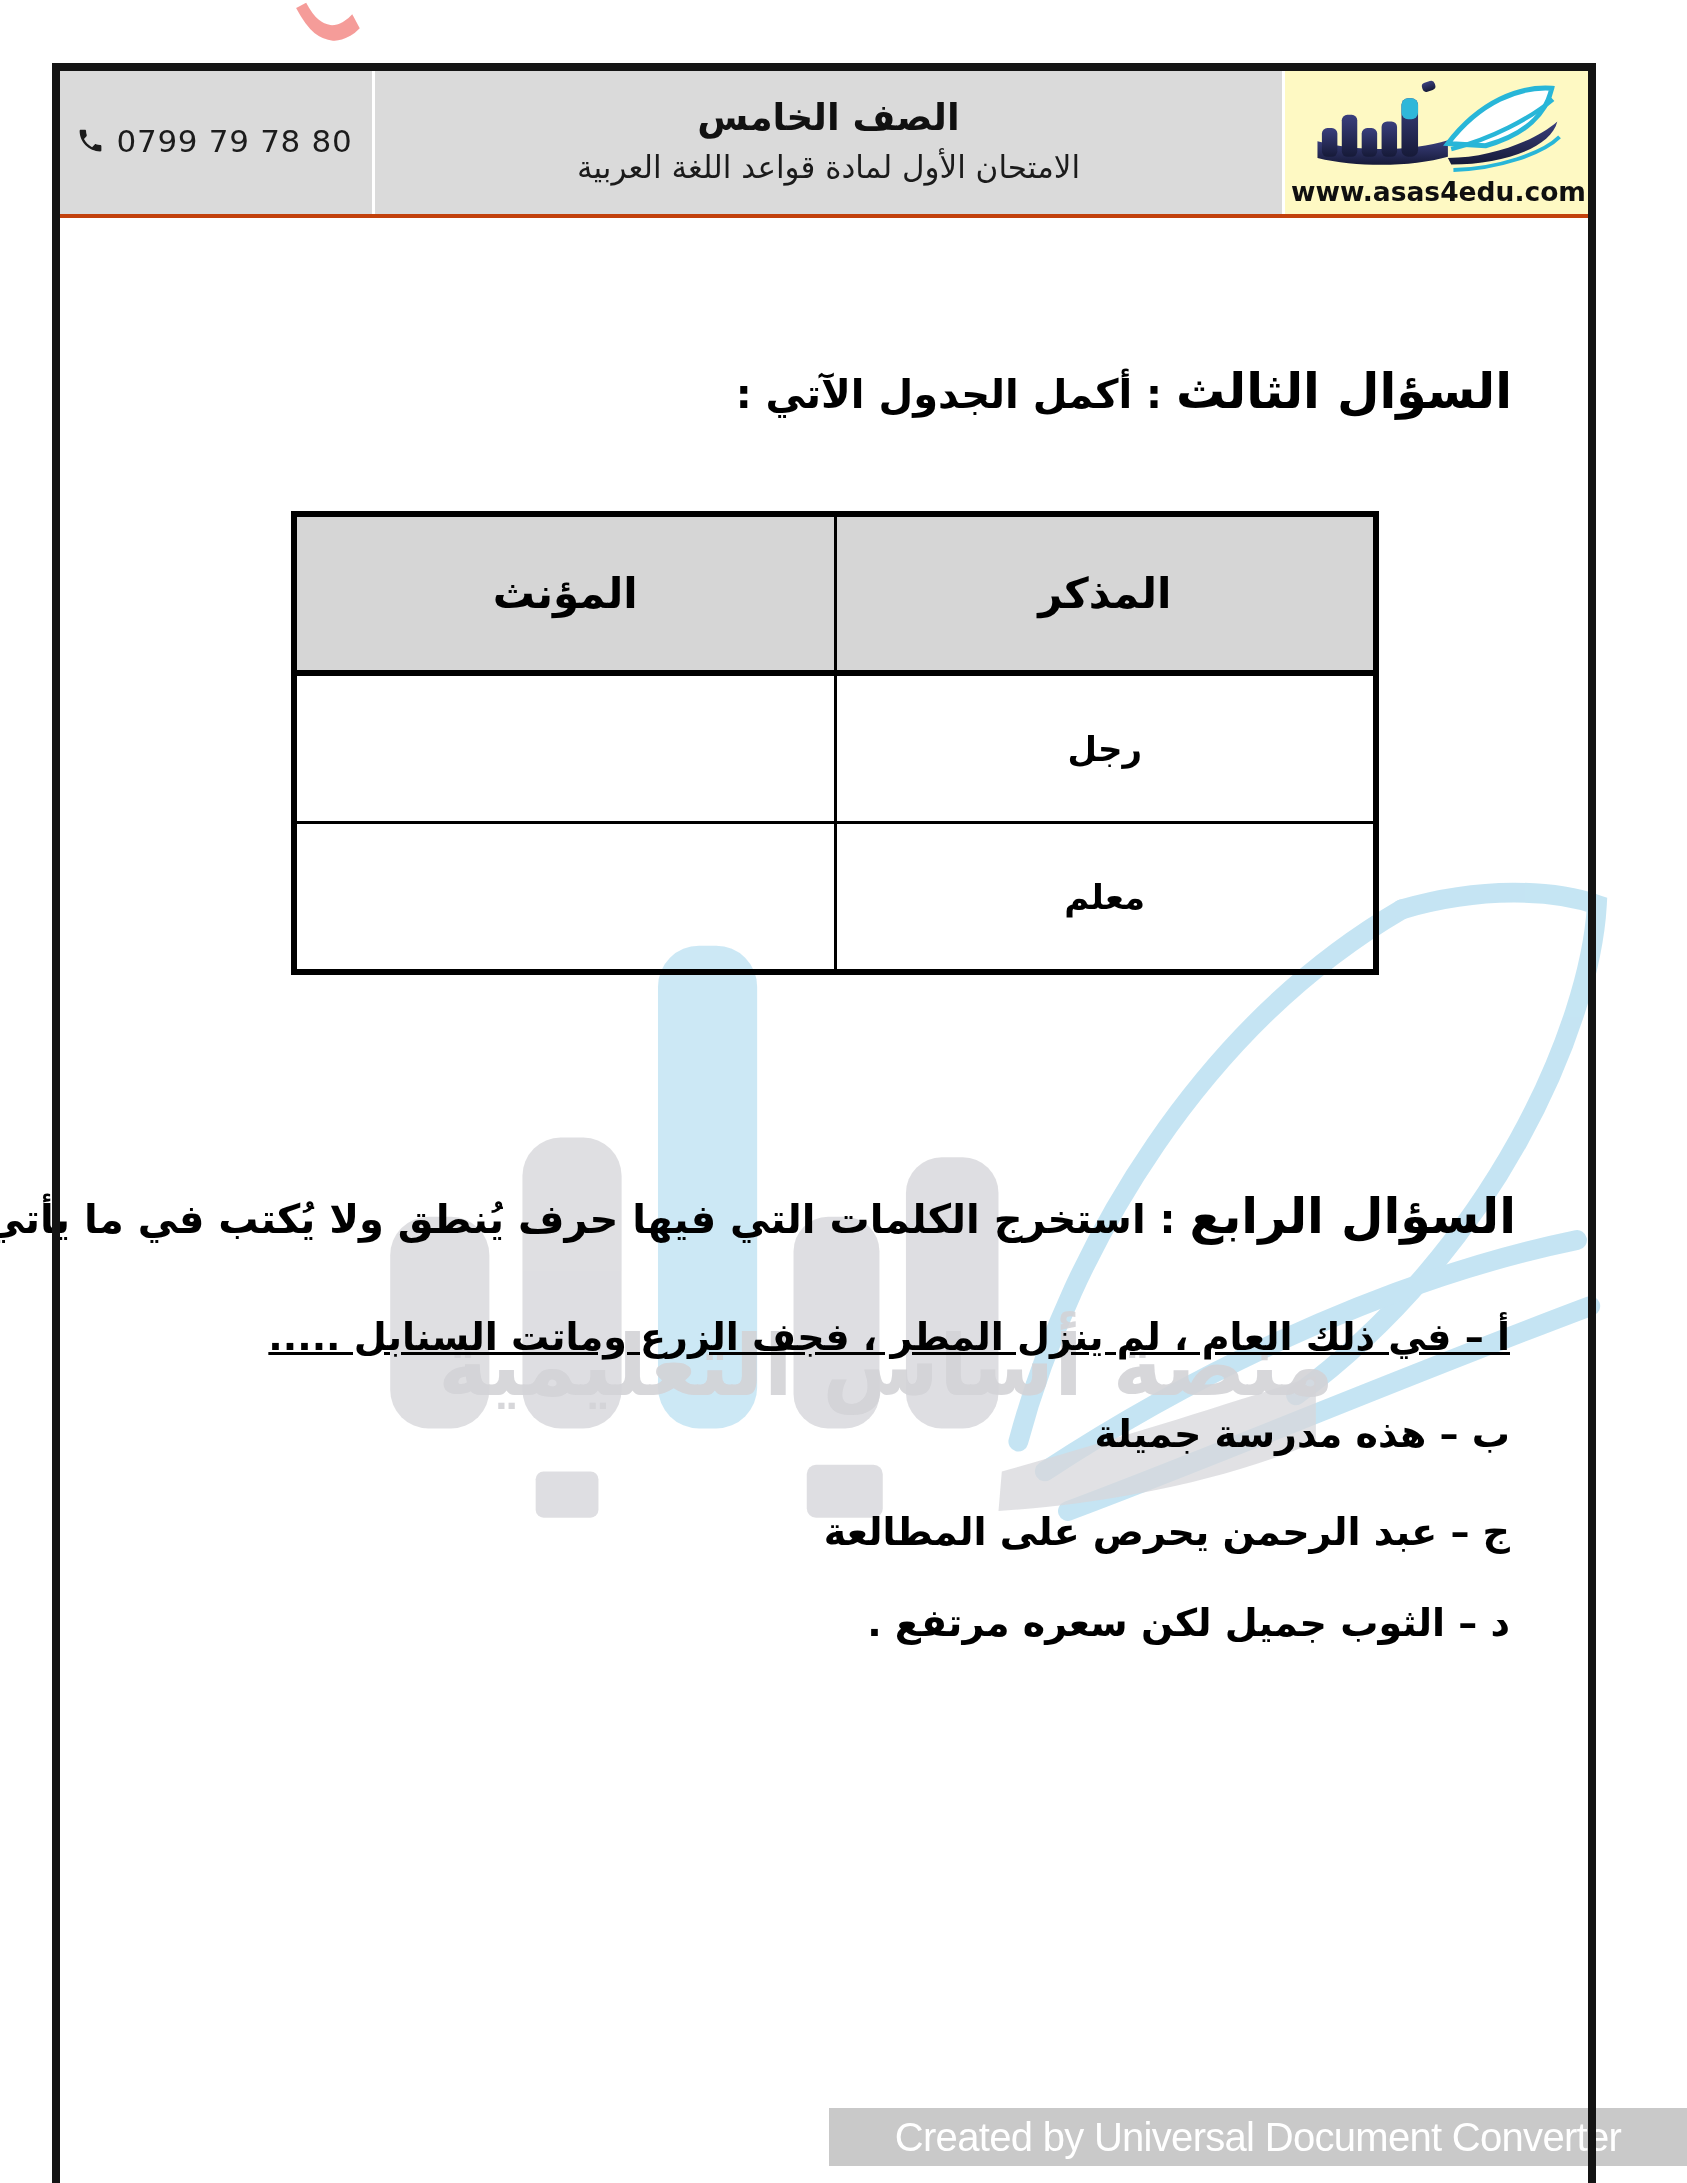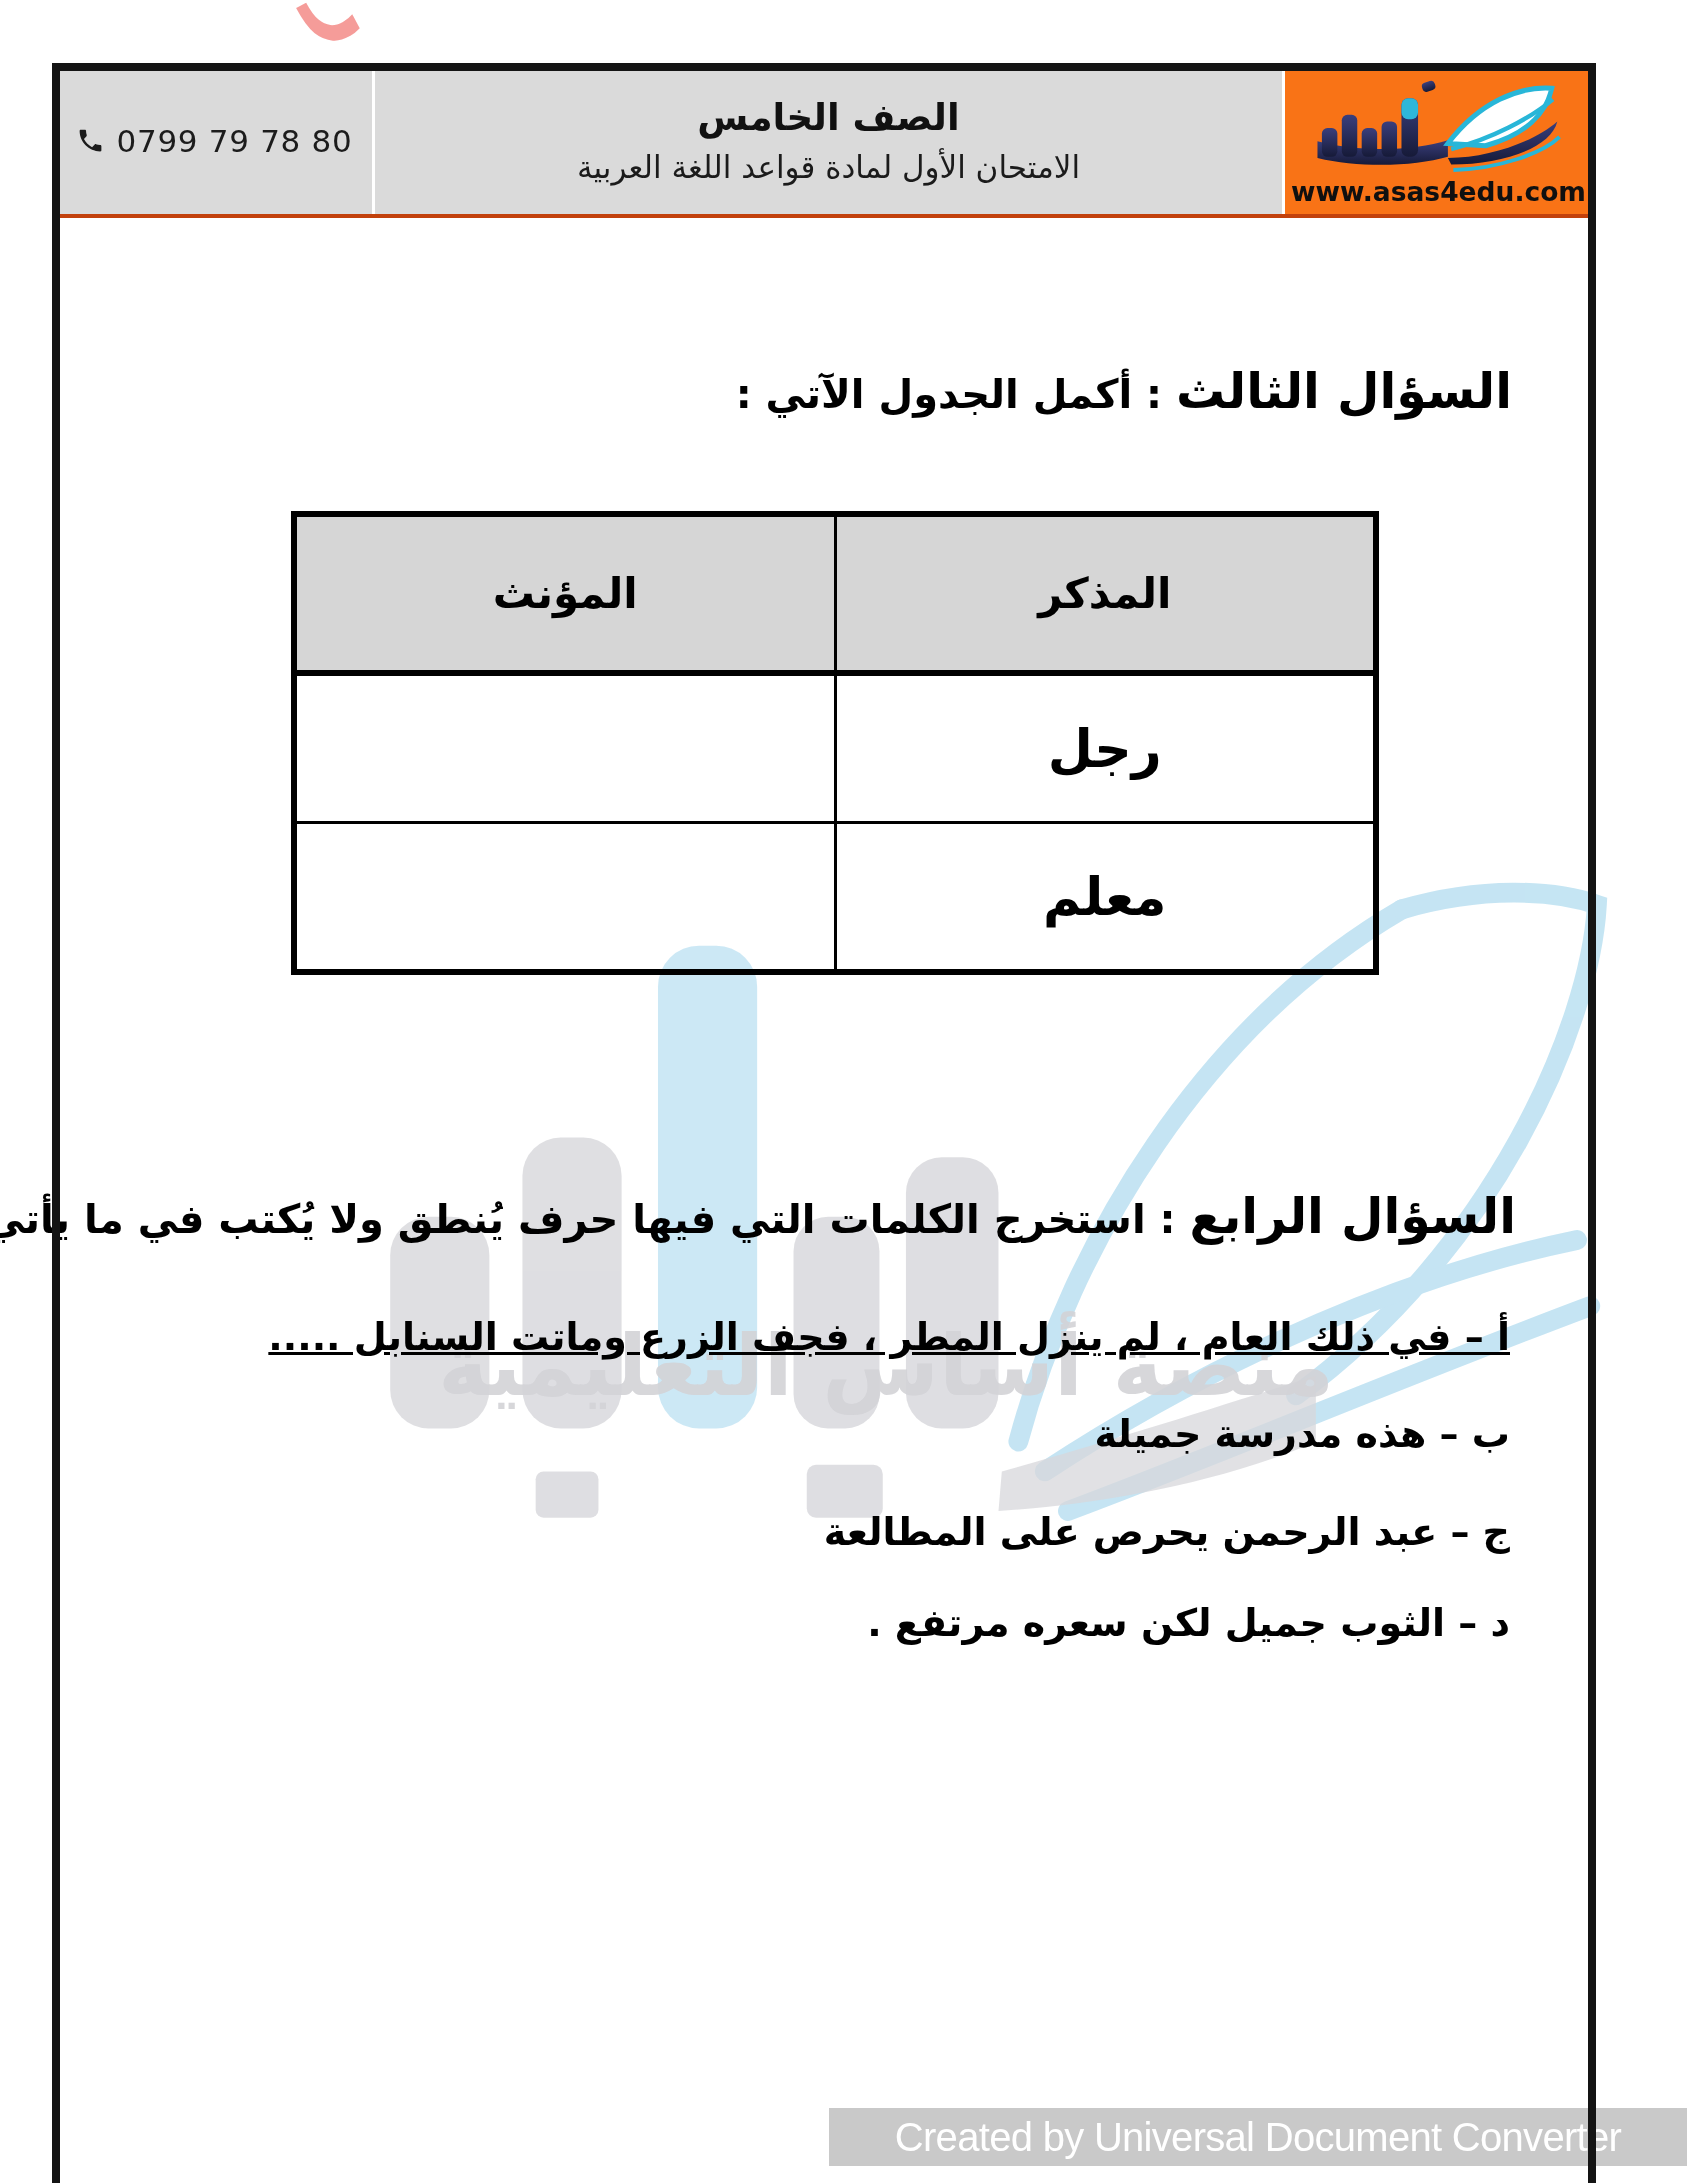--- a/index.html
+++ b/index.html
@@ -28,40 +28,40 @@
     display:flex;z-index:3;
   }
   .hcell{height:100%;display:flex;flex-direction:column;align-items:center;justify-content:center;}
   .hsep{width:3.3px;background:#ffffff;height:100%;}
   .cell-phone{width:316px;flex:0 0 auto;flex-direction:row;gap:12px;direction:ltr;}
   .phone-num{font-size:31px;color:#1c1c1c;letter-spacing:0.7px;}
   .phone-ico{width:29px;height:29px;}
   .cell-title{flex:1 1 auto;}
   .t1{font-size:37px;font-weight:bold;color:#111;direction:rtl;line-height:52px;}
   .t2{font-size:31px;color:#1b1b1b;direction:rtl;line-height:46px;}
-  .cell-logo{width:307px;flex:0 0 auto;background:#f97316;}
+  .cell-logo{width:307px;flex:0 0 auto;background:#fef9c3;}
   .logo-url{font-size:26.5px;font-weight:bold;color:#101010;margin-top:-4px;}
   
   .qhead{position:absolute;right:175px;direction:rtl;text-align:right;white-space:nowrap;z-index:2;color:#000;}
   .qhead .qlabel{font-size:49px;font-weight:bold;}
   .qhead .qrest{font-size:40px;font-weight:bold;}
   .qline{position:absolute;right:177px;direction:rtl;text-align:right;white-space:nowrap;
          font-size:38px;font-weight:bold;color:#000;z-index:2;}
   
   .q3-table{
     position:absolute;left:291px;top:511px;width:1088px;height:464px;
     border-collapse:collapse;table-layout:fixed;direction:rtl;z-index:2;
     border:6px solid #000;
   }
   .q3-table td{
     border:3.3px solid #000;text-align:center;vertical-align:middle;
     font-weight:bold;color:#000;background:transparent;
   }
   .q3-table tr.head td{background:#d6d6d6;border-bottom:6px solid #000;font-size:42px;height:97px;}
-  .q3-table tr.body td{font-size:52px;height:92px;}
+  .q3-table tr.body td{font-size:34px;height:92px;}
   
   .center-wm{position:absolute;left:370px;top:873px;z-index:1;pointer-events:none;}
   
   .footer{
     position:absolute;left:829px;top:2108px;width:858px;height:58px;
     background:#c9c9c9;display:flex;align-items:center;justify-content:center;
     z-index:4;
     text-align:center;
   }
   .footer span{

